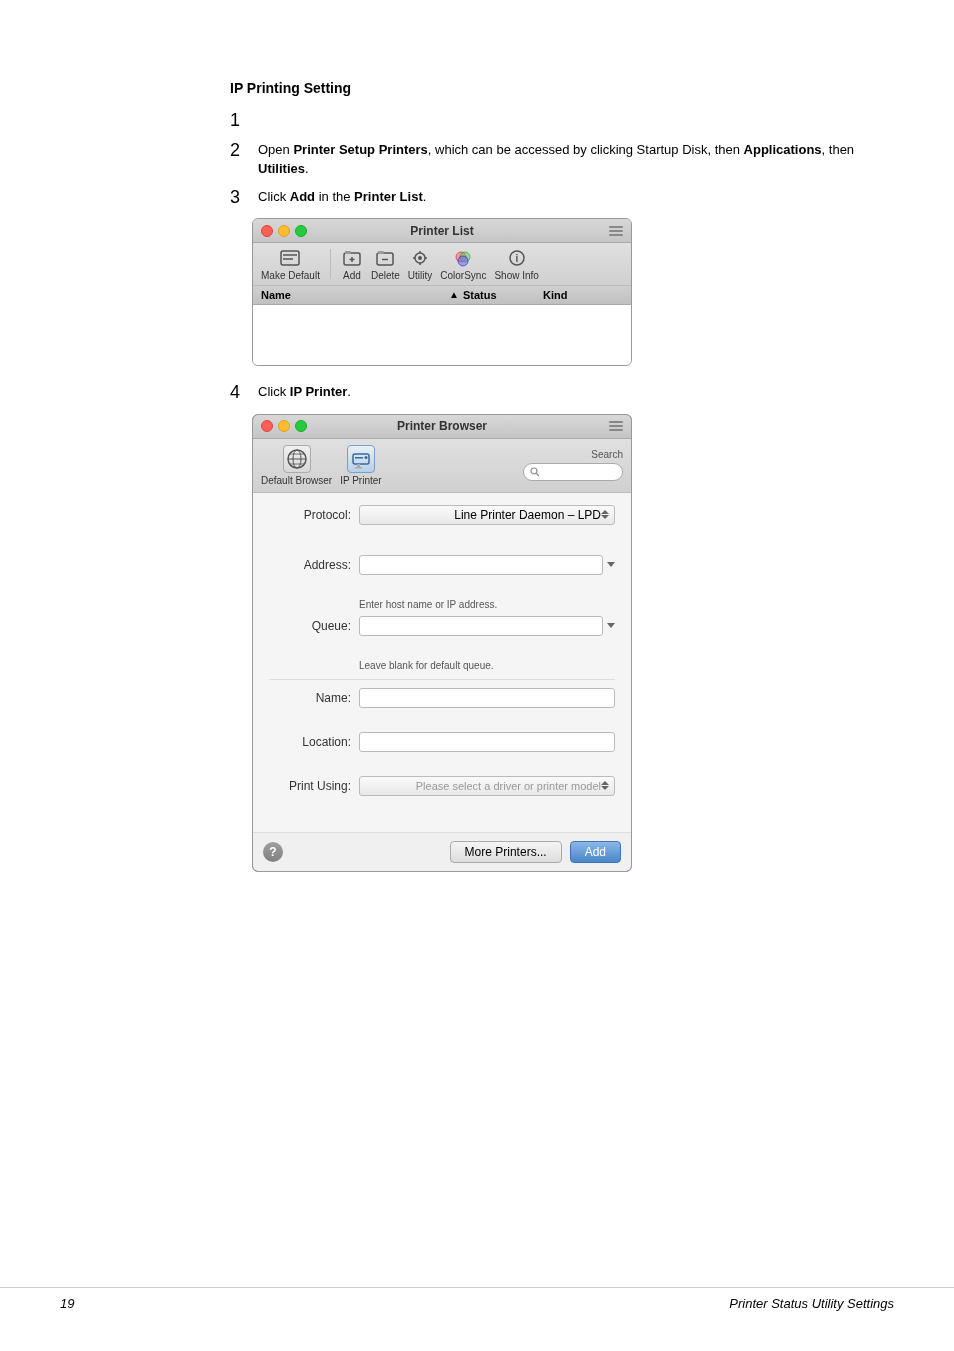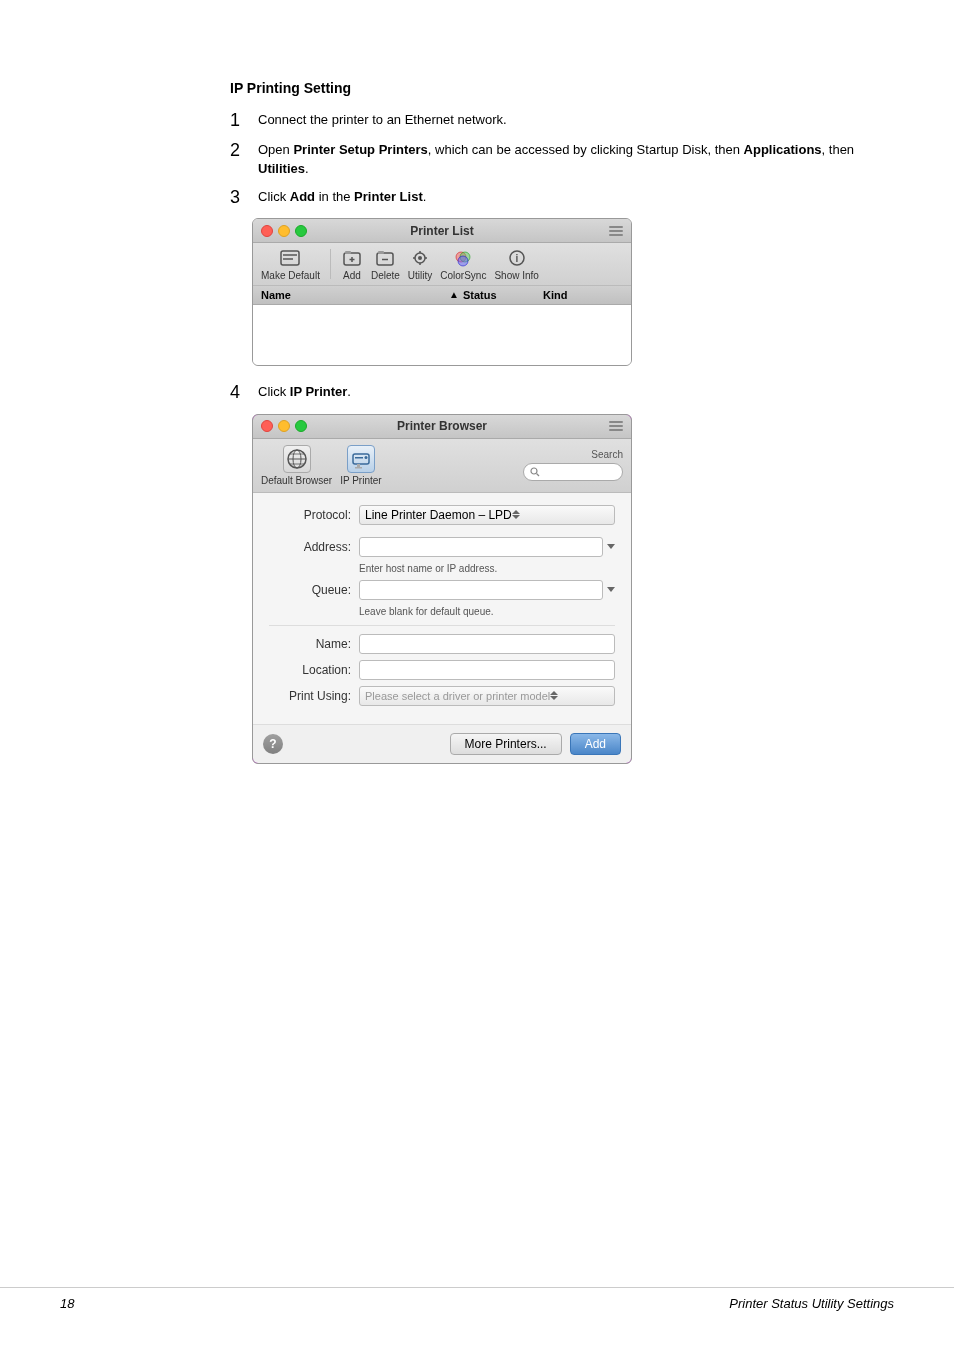--- a/index.html
+++ b/index.html
@@ -234,21 +234,21 @@
     }
 
     .browser-content {
       background: #f5f5f5;
       padding: 12px 16px;
     }
 
     .form-row {
       display: flex;
       align-items: center;
-      margin-bottom: 6px;
+      margin-bottom: 24px;
       font-size: 12px;
     }
 
     .form-label {
       width: 90px;
       text-align: right;
       padding-right: 8px;
       color: #333;
     }
 
@@ -272,21 +272,21 @@
     .form-select {
       flex: 1;
       display: flex;
       align-items: center;
       border: 1px solid #bbb;
       border-radius: 3px;
       background: linear-gradient(to bottom, #fafafa, #e8e8e8);
       padding: 2px 5px;
       font-size: 12px;
       height: 20px;
-      justify-content: flex-start;
+      justify-content: flex-end;
     }
 
     .select-arrow {
       display: flex;
       flex-direction: column;
       gap: 1px;
     }
     .arrow-up, .arrow-down {
       width: 0;
       height: 0;
@@ -392,21 +392,20 @@
 
 <div class="page">
   <div class="content">
 
     <div class="section-title">IP Printing Setting</div>
 
     <ol class="step-list">
 
       <li class="step-item">
         <span class="step-number">1</span>
-        <span class="step-text">Connect the printer to an Ethernet network.</span>
       </li>
 
       <li class="step-item">
         <span class="step-number">2</span>
         <span class="step-text">Open <b>Printer Setup Printers</b>, which can be accessed by clicking Startup Disk, then <b>Applications</b>, then <b>Utilities</b>.</span>
       </li>
 
       <li class="step-item">
         <span class="step-number">3</span>
         <span class="step-text">Click <b>Add</b> in the <b>Printer List</b>.</span>
@@ -646,17 +645,17 @@
         </div>
         <div class="footer-btn-default">
           <span>Add</span>
         </div>
       </div>
     </div>
 
   </div>
 
   <div class="page-footer">
-    <span class="footer-page-num">18</span>
+    <span class="footer-page-num">19</span>
     <span class="footer-doc-title">Printer Status Utility Settings</span>
   </div>
 
 </div>
 
 </body></html>

